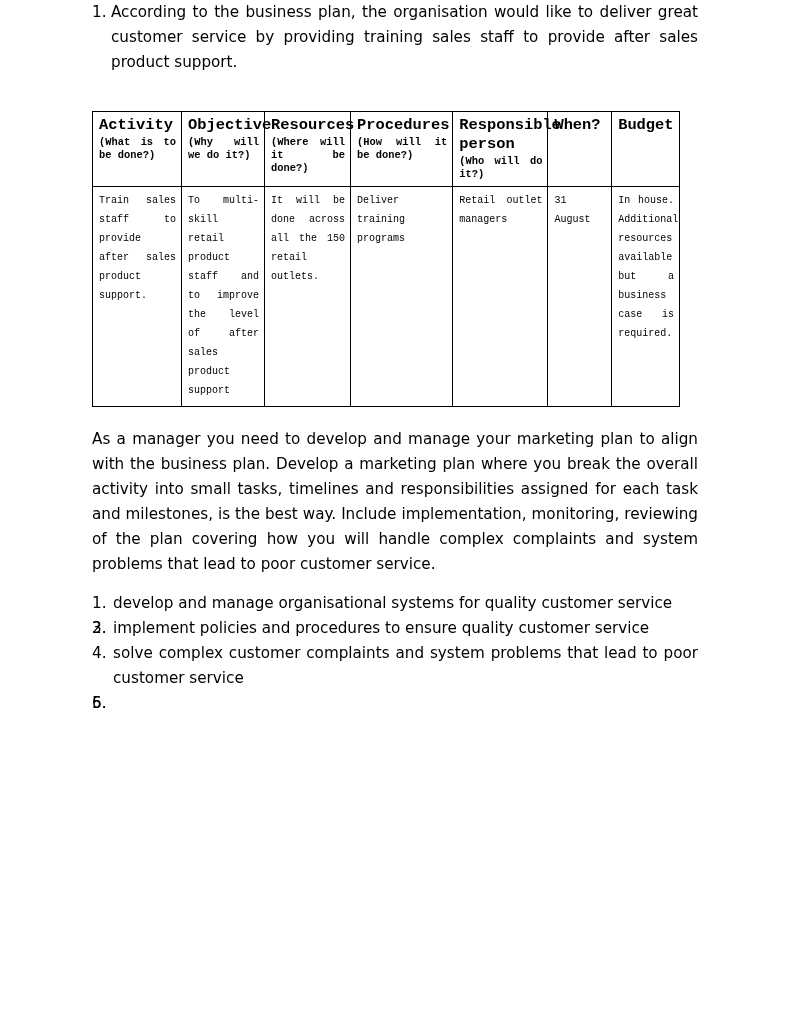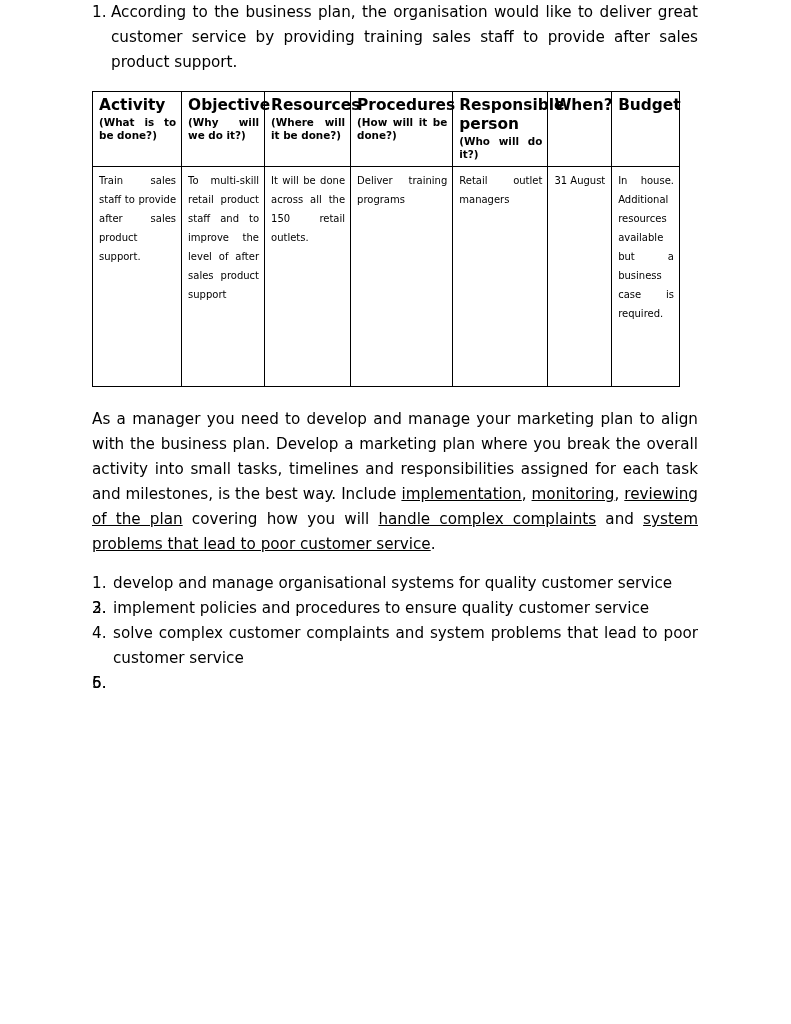--- a/index.html
+++ b/index.html
@@ -42,21 +42,22 @@
     position: absolute;
     left: 0;
     top: 0;
   }
 
   
   .plan-table {
     border-collapse: collapse;
     table-layout: fixed;
     width: 588px;
-    margin-top: 16px;
+    margin-top: 36px;
+    font-family: Liberation Mono, monospace;
   }
   .plan-table td,
   .plan-table th {
     border: 1px solid #000000;
     vertical-align: top;
     padding: 4px 5px 5px 6px;
     text-align: justify;
     text-justify: inter-word;
   }
   .plan-table th {
@@ -94,21 +95,21 @@
   
   .para {
     font-size: 15.2px;
     line-height: 25px;
     text-align: justify;
     text-justify: inter-word;
     margin: 0;
   }
   .para-after-table { margin-top: 20px; }
   .para-lead-in { margin-top: 16px; text-align: left; }
-  .u { text-decoration: underline; }
+  .u { }
 
   
   .req-list {
     margin: 0;
     padding: 0;
     list-style: none;
     margin-top: 14px;
   }
   .req-item {
     position: relative;

